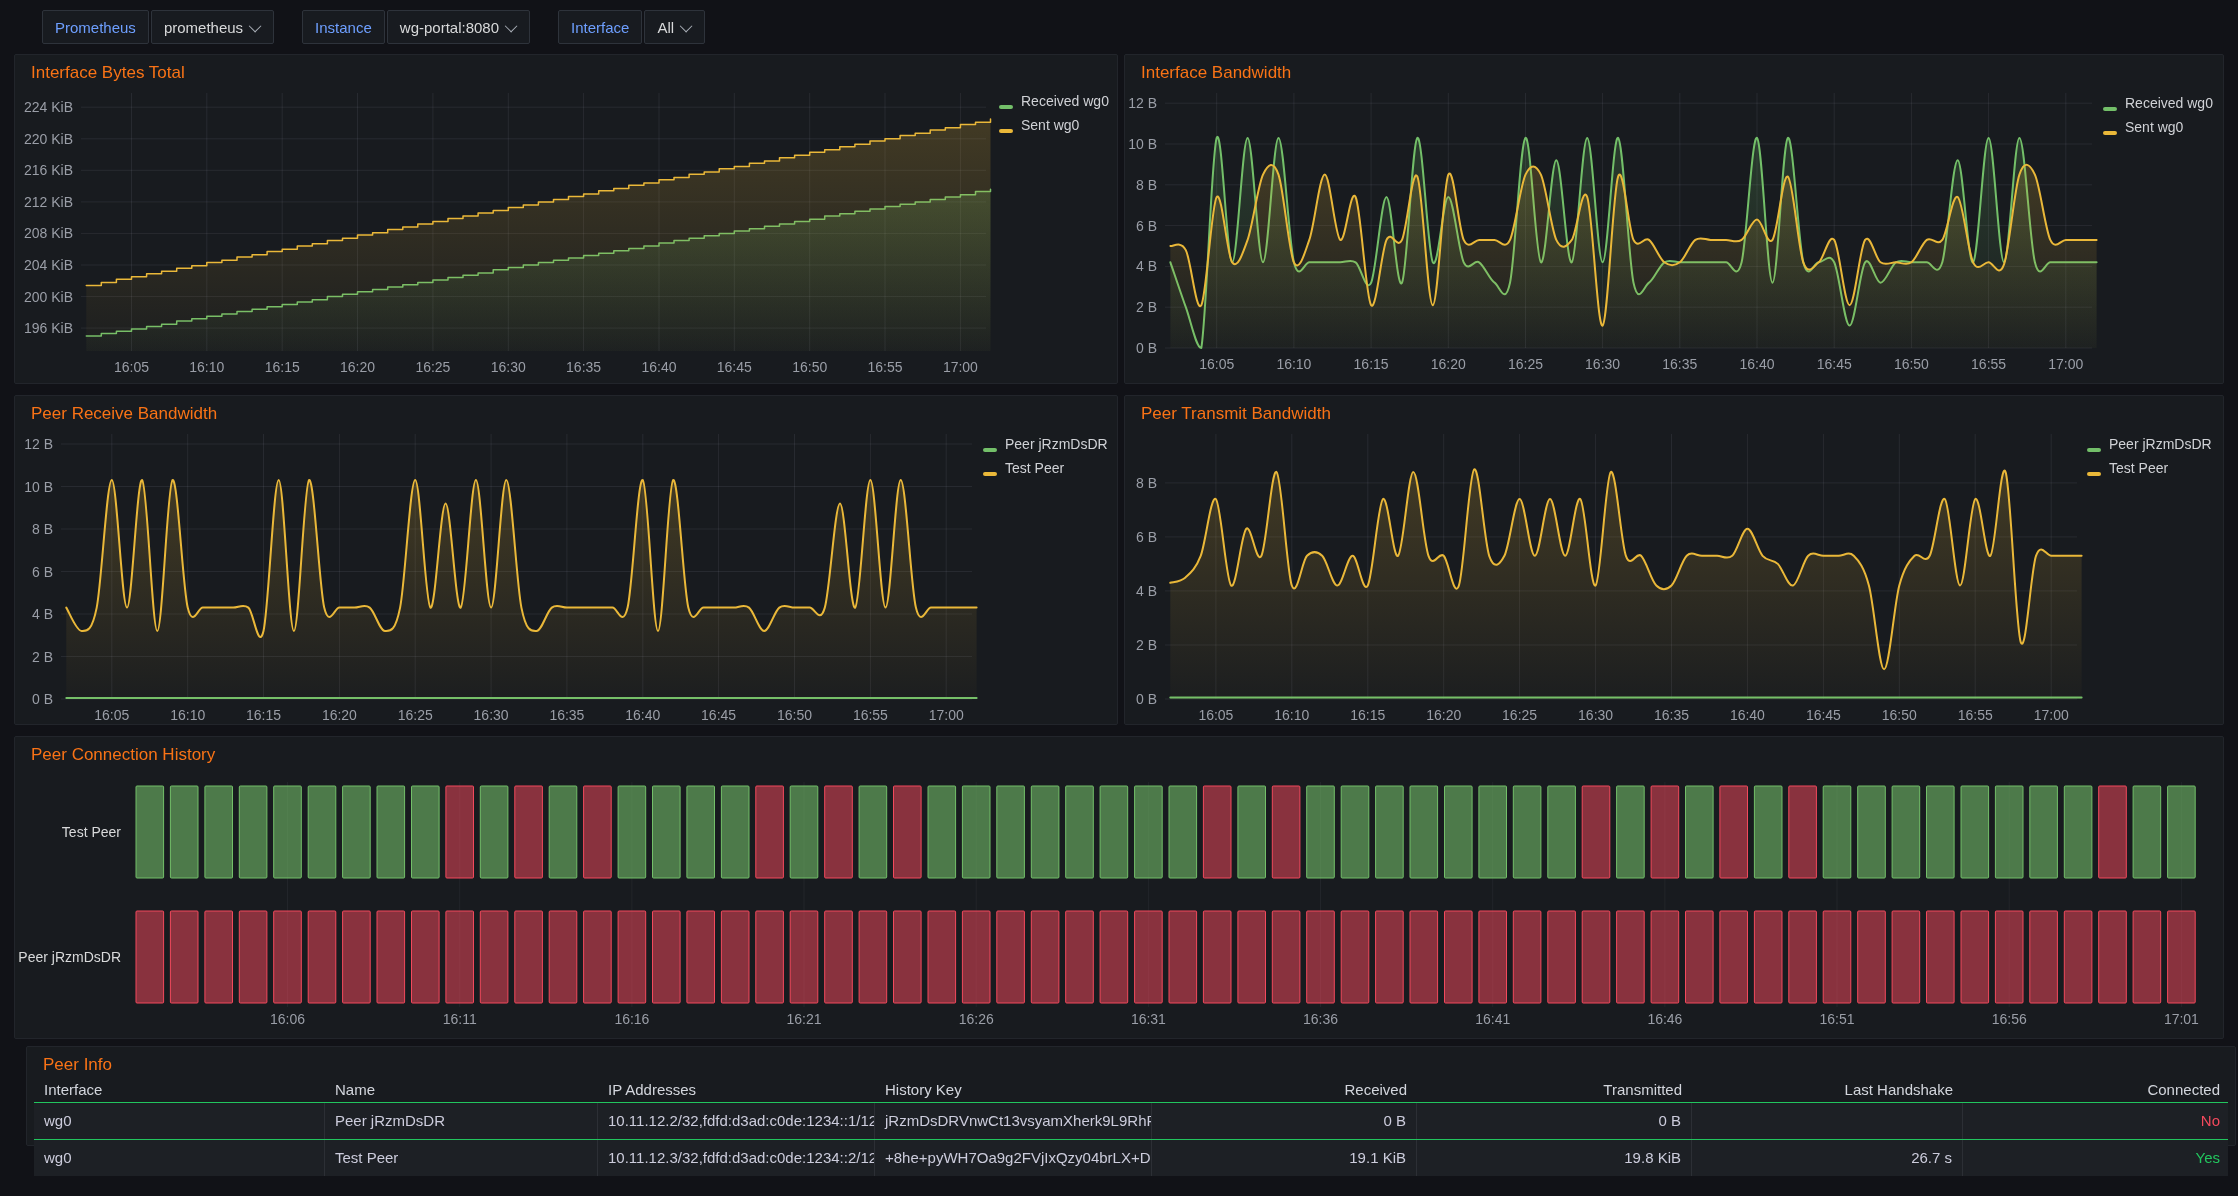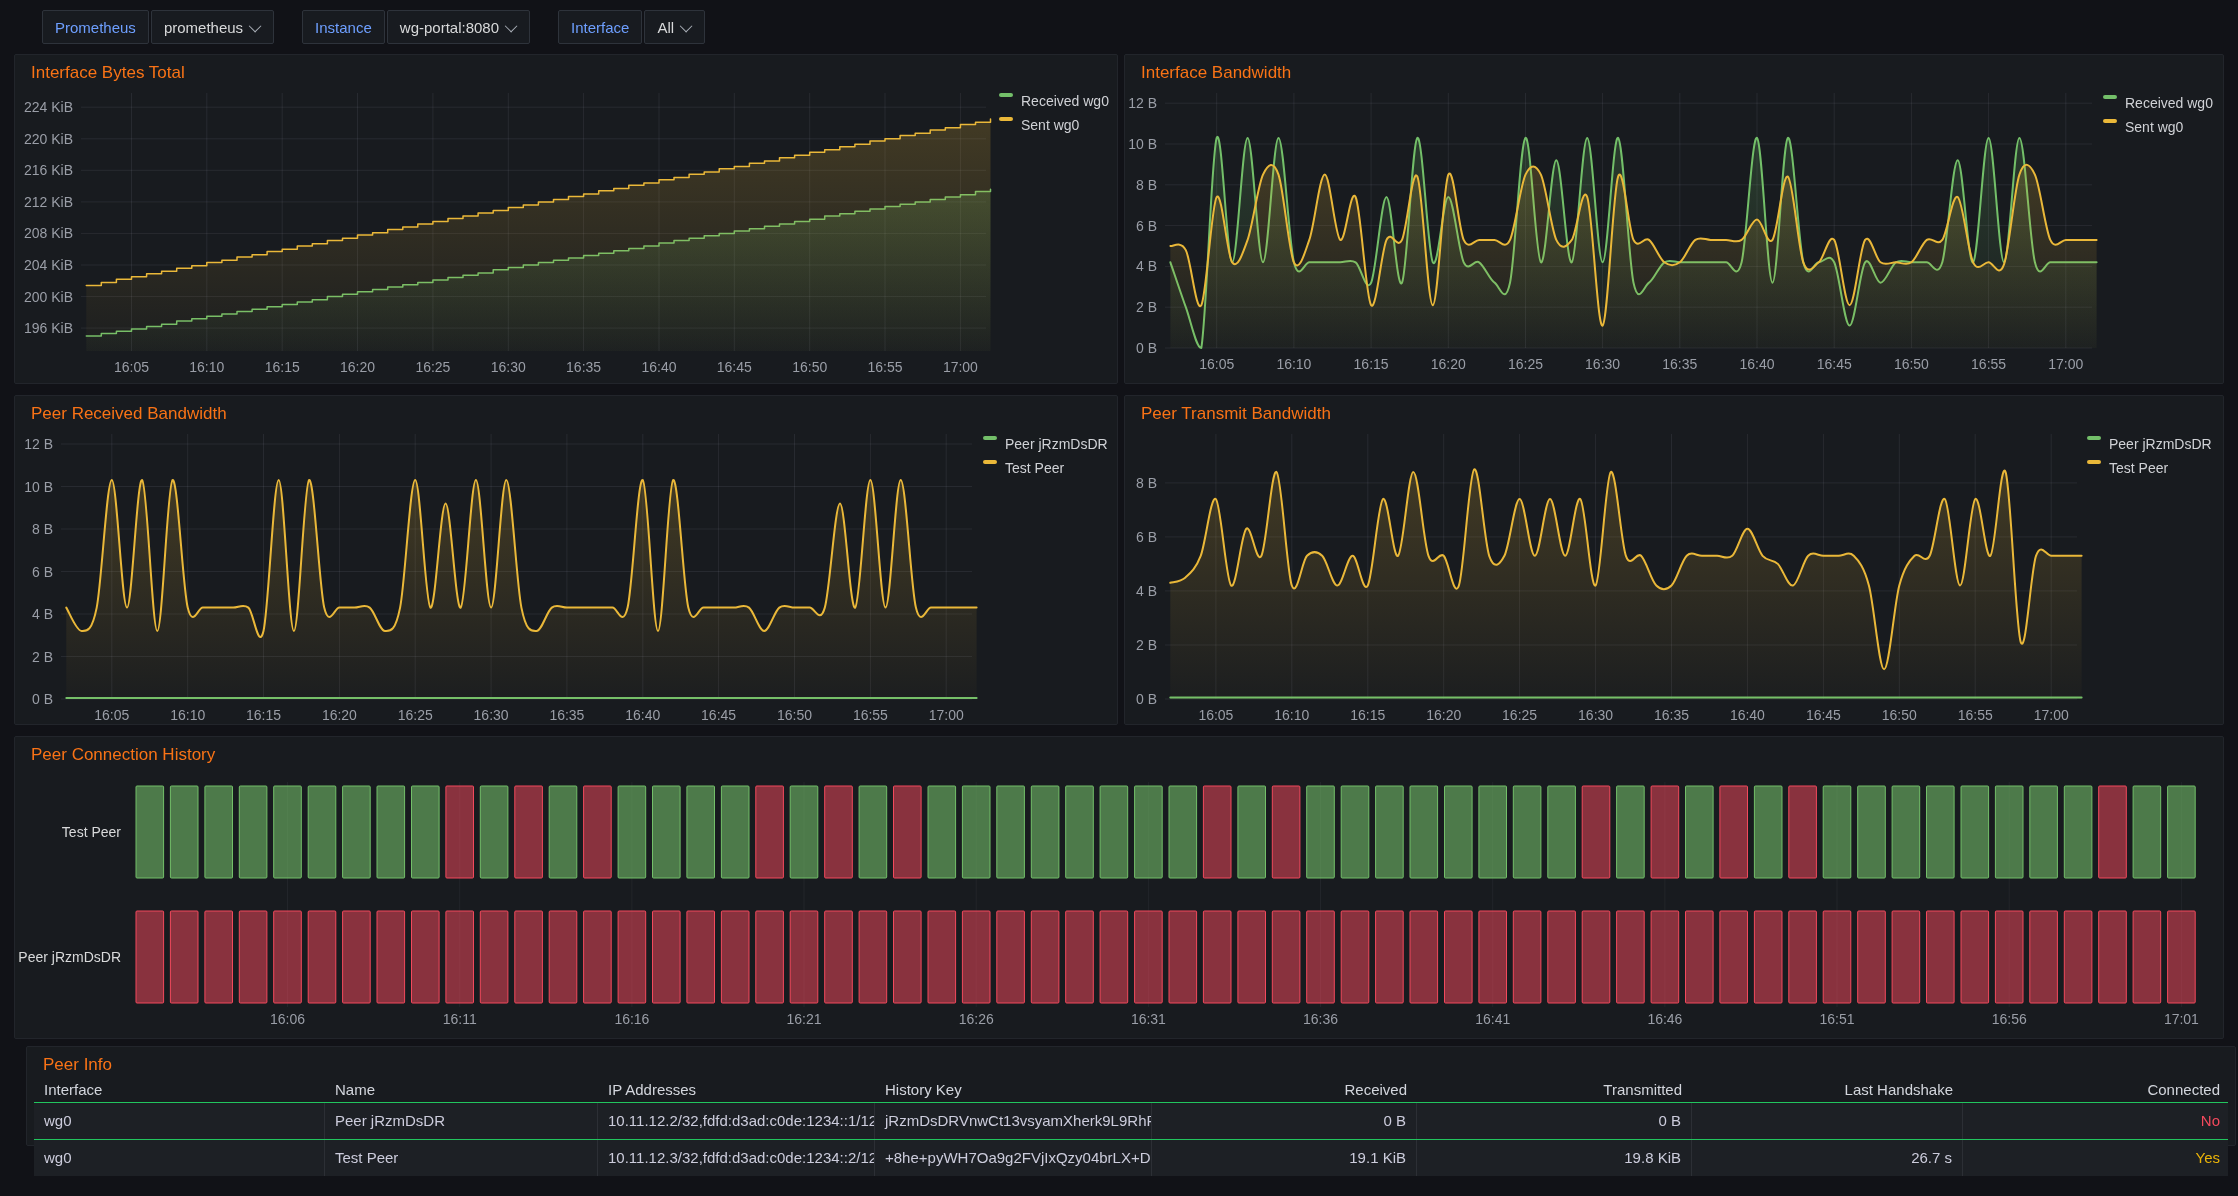--- a/index.html
+++ b/index.html
@@ -13,21 +13,21 @@
   .ctrl-label{color:#6e9fff;}
   .ctrl-value{color:#d8d9da;gap:9px;cursor:pointer;}
   .caret{width:8px;height:8px;border-left:1.5px solid #aab0b8;border-bottom:1.5px solid #aab0b8;
       transform:rotate(-45deg) translateY(-2px);display:inline-block;}
   
   .panel{position:absolute;background:#181b1f;border:1px solid #22252b;border-radius:2px;box-sizing:border-box;}
   .panel-title{position:absolute;left:16px;top:8px;font-size:17px;font-weight:500;color:#f97316;z-index:3;}
   .chart-svg{position:absolute;left:0;top:0;width:100%;height:100%;}
   .axis-text{font:14px "Liberation Sans","DejaVu Sans",sans-serif;fill:#9a9ea7;}
   .legend{position:absolute;display:flex;flex-direction:column;gap:8px;z-index:3;}
-  .legend-item{display:flex;align-items:flex-start;gap:8px;height:16px;cursor:pointer;}
+  .legend-item{display:flex;align-items:flex-end;gap:8px;height:16px;cursor:pointer;}
   .legend-swatch{width:14px;height:4px;border-radius:2px;flex:none;}
   .legend-label{font-size:14px;color:#d0d2d6;white-space:nowrap;}
   
   .tl-label{position:absolute;left:0;width:106px;text-align:right;font-size:14px;color:#d8d9da;line-height:20px;}
   
   .tbl{position:absolute;left:7px;right:7px;top:30px;}
   .trow{display:grid;column-gap:0;}
   .trow.head .cell{height:25px;line-height:25px;font-weight:500;color:#d3d6dd;}
   .trow.body{background:#1d2025;border-top:1px solid #22c55e;}
   .trow.body .cell{height:36px;line-height:36px;border-right:1px solid rgba(204,204,220,0.09);}
@@ -196,21 +196,21 @@
           <span class="legend-label">Received wg0</span>
         </div>
         <div class="legend-item">
           <span class="legend-swatch" style="background: rgb(234, 184, 57);"></span>
           <span class="legend-label">Sent wg0</span>
         </div>
       </div>
   </div>
 
   <div class="panel" style="left:14px;top:395px;width:1104px;height:330px;">
-    <div class="panel-title">Peer Received Bandwidth</div>
+    <div class="panel-title">Peer Receive Bandwidth</div>
     <svg class="chart-svg" viewBox="0 0 1102 328">
         <line x1="46" y1="303.0" x2="957" y2="303.0" stroke="rgba(204,204,220,0.09)" stroke-width="1"></line>
         <text x="38" y="308.0" text-anchor="end" class="axis-text">0 B</text>
         <line x1="46" y1="260.5" x2="957" y2="260.5" stroke="rgba(204,204,220,0.09)" stroke-width="1"></line>
         <text x="38" y="265.5" text-anchor="end" class="axis-text">2 B</text>
         <line x1="46" y1="218.0" x2="957" y2="218.0" stroke="rgba(204,204,220,0.09)" stroke-width="1"></line>
         <text x="38" y="223.0" text-anchor="end" class="axis-text">4 B</text>
         <line x1="46" y1="175.5" x2="957" y2="175.5" stroke="rgba(204,204,220,0.09)" stroke-width="1"></line>
         <text x="38" y="180.5" text-anchor="end" class="axis-text">6 B</text>
         <line x1="46" y1="133.0" x2="957" y2="133.0" stroke="rgba(204,204,220,0.09)" stroke-width="1"></line>
@@ -510,18 +510,18 @@
           <div class="cell right" style="color: rgb(242, 73, 92);">No</div>
         </div>
         <div class="trow body" style="grid-template-columns: 291px 273px 277px 277px 265px 275px 271px 267px;">
           <div class="cell">wg0</div>
           <div class="cell">Test Peer</div>
           <div class="cell">10.11.12.3/32,fdfd:d3ad:c0de:1234::2/128</div>
           <div class="cell">+8he+pyWH7Oa9g2FVjIxQzy04brLX+D</div>
           <div class="cell right">19.1 KiB</div>
           <div class="cell right">19.8 KiB</div>
           <div class="cell right">26.7 s</div>
-          <div class="cell right" style="color: #eab308;">Yes</div>
+          <div class="cell right" style="color: #22c55e;">Yes</div>
         </div>
       </div>
   </div>
 
 </div>
 
 </body></html>

